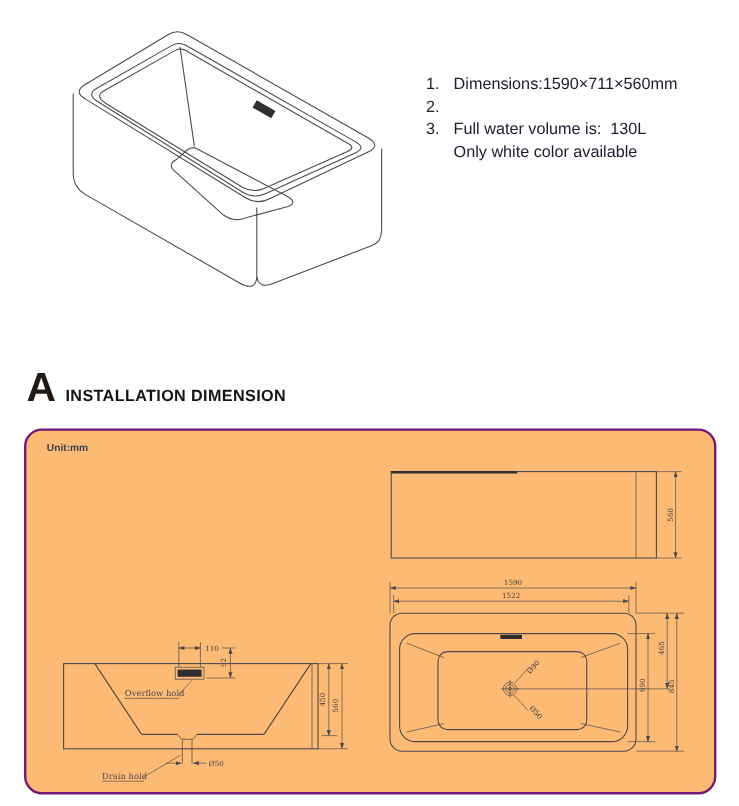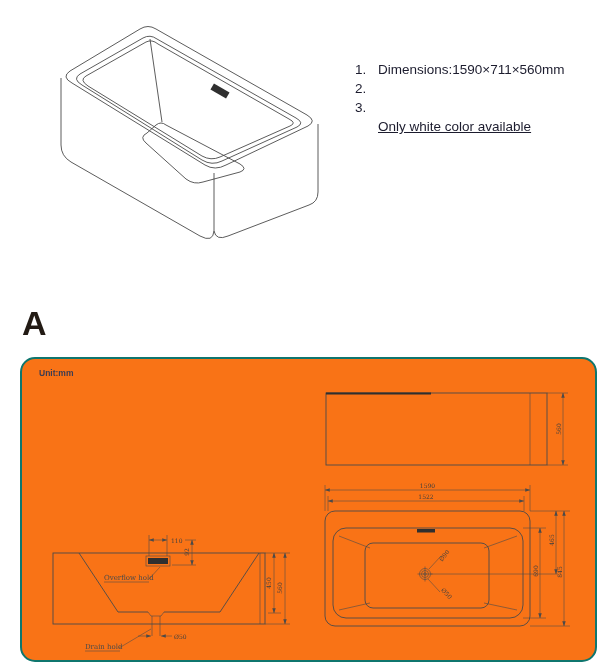--- a/index.html
+++ b/index.html
@@ -7,29 +7,29 @@
     position:relative;width:616px;height:672px;background:#ffffff;
     font-family:"Liberation Sans",sans-serif;overflow:hidden;
   }
   
   .iso-wrap{position:absolute;left:44px;top:22px;width:292px;height:222px;}
   
   .specs{position:absolute;left:355px;top:60px;width:250px;color:#1c1c2e;}
   .spec-row{display:flex;font-size:13.5px;line-height:19px;}
   .spec-num{width:23px;flex:0 0 23px;}
   .spec-text{white-space:pre-wrap;}
-  .spec-note{margin-left:23px;font-size:13.5px;line-height:19px;text-decoration:underline;}
+  .spec-note{margin-left:23px;font-size:13.5px;line-height:19px;}
   
   .sec-head{position:absolute;left:22px;top:308px;display:flex;align-items:baseline;}
   .big-a{font-size:34px;font-weight:bold;color:#221a14;line-height:30px;letter-spacing:-1px;}
   .sec-title{font-size:13.5px;font-weight:bold;color:#151515;margin-left:9px;letter-spacing:.3px;}
   
   .dim-box{
     position:absolute;left:20px;top:357px;width:573px;height:301px;
-    border:2px solid #0f766e;border-radius:15px;background:#f97316;
+    border:2px solid #701a75;border-radius:15px;background:#fdba74;
   }
   .unit-label{position:absolute;left:17px;top:9px;font-size:8.5px;font-weight:600;color:#3c3c52;}
   .dim-svg{position:absolute;left:0;top:0;}
   .dwg{stroke:#4a4a4a;fill:none;stroke-width:.9;}
   .dwg-thin{stroke:#4a4a4a;fill:none;stroke-width:.6;}
   .dim{stroke:#4a4a4a;fill:none;stroke-width:.55;}
   .dimtxt{font-family:"DejaVu Serif",serif;font-size:6px;fill:#3f3f3f;}
   .lbltxt{font-family:"DejaVu Serif",serif;font-size:7px;fill:#4a4a4a;}
   .dark{fill:#2f2f2f;stroke:none;}
 </style>
@@ -60,26 +60,28 @@
   <div class="specs">
     <div class="spec-row">
       <span class="spec-num">1.</span>
       <span class="spec-text">Dimensions:1590×711×560mm</span>
     </div>
     <div class="spec-row">
       <span class="spec-num">2.</span>
     </div>
     <div class="spec-row">
       <span class="spec-num">3.</span>
+      <span class="spec-text">Full water volume is:  130L</span>
     </div>
     <div class="spec-note">Only white color available</div>
   </div>
 
   <div class="sec-head">
     <span class="big-a">A</span>
+    <span class="sec-title">INSTALLATION DIMENSION</span>
   </div>
 
   <div class="dim-box">
     <div class="unit-label">Unit:mm</div>
 
     <svg class="dim-svg" width="573" height="301" viewBox="0 0 573 301">
       <defs>
         <marker id="arw" viewBox="0 0 10 10" refX="9.5" refY="5" markerWidth="5" markerHeight="5" markerUnits="userSpaceOnUse" orient="auto-start-reverse">
           <path d="M0,1.5 L10,5 L0,8.5 Z" fill="#4a4a4a"></path>
         </marker>

